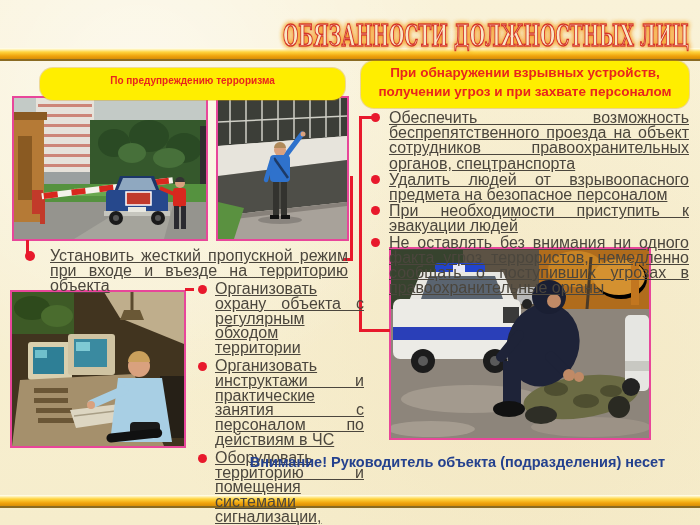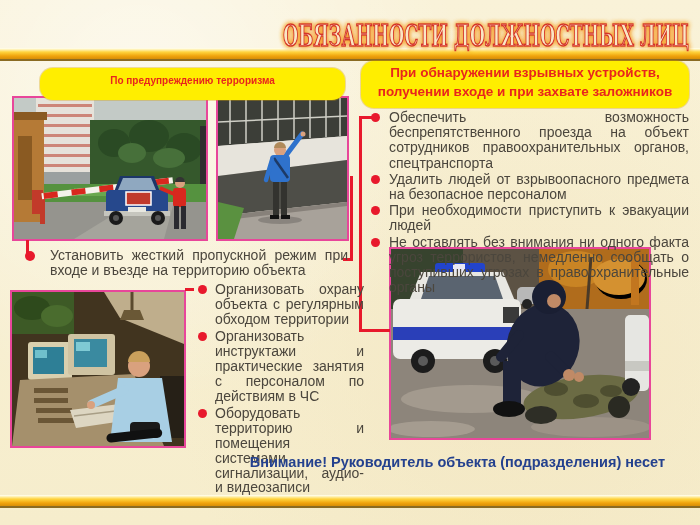--- a/index.html
+++ b/index.html
@@ -36,21 +36,21 @@
   .photo-3{left:10px;top:290px;width:176px;height:158px;}
   .photo-4{left:389px;top:247px;width:262px;height:193px;}
   .conn{position:absolute;background:#e8192c;z-index:1;}
   .bullets{position:absolute;z-index:2;}
   .bullet{position:relative;padding-left:17px;margin-bottom:3px;}
   .dot{
     position:absolute;left:0;top:3px;width:9px;height:9px;border-radius:50%;
     background:#e8192c;
   }
   .btext{
-    display:block;font-size:14px;line-height:15px;color:#4b463d;text-align:justify;
+    display:block;font-size:16px;line-height:15px;color:#4b463d;text-align:justify;text-decoration:underline;
   }
   .bullets-main{left:20px;top:248px;width:328px;}
   .bullets-main .dot{width:10px;height:10px;top:3px;}
   .bullets-main .bullet{padding-left:30px;}
   .bullets-mid{left:178px;top:282px;width:166px;padding-left:20px;}
   .bullets-mid .btext{line-height:14.8px;}
   .bullets-right{left:369px;top:110px;width:320px;}
   .bullets-right .bullet{padding-left:20px;margin-bottom:1px;}
   .bullets-right .btext{line-height:15.2px;}
   .footer{
@@ -80,21 +80,21 @@
       </filter>
     </defs>
     <text x="210" y="34" text-anchor="middle" textLength="406" lengthAdjust="spacingAndGlyphs" font-family="DejaVu Serif, serif" font-weight="bold" font-size="30" fill="#f9e7c4" stroke="#d5332b" stroke-width="1.5" filter="url(#tglow)">ОБЯЗАННОСТИ ДОЛЖНОСТНЫХ ЛИЦ</text>
   </svg>
 
   <div class="pill pill-left">
     <span>По предупреждению терроризма</span>
   </div>
   <div class="pill pill-right">
     <div>При обнаружении взрывных устройств,</div>
-    <div>получении входе и при захвате заложников</div>
+    <div>получении угроз и при захвате персоналом</div>
   </div>
 
   <div class="conn" style="left:26px;top:240px;width:3px;height:15px;"></div>
   <div class="conn" style="left:350px;top:176px;width:3px;height:85px;"></div>
   <div class="conn" style="left:343px;top:258px;width:10px;height:3px;"></div>
   <div class="conn" style="left:185px;top:288px;width:9px;height:3px;"></div>
   <div class="conn" style="left:359px;top:116px;width:16px;height:3px;"></div>
   <div class="conn" style="left:359px;top:116px;width:3px;height:216px;"></div>
   <div class="conn" style="left:359px;top:329px;width:31px;height:3px;"></div>
 

